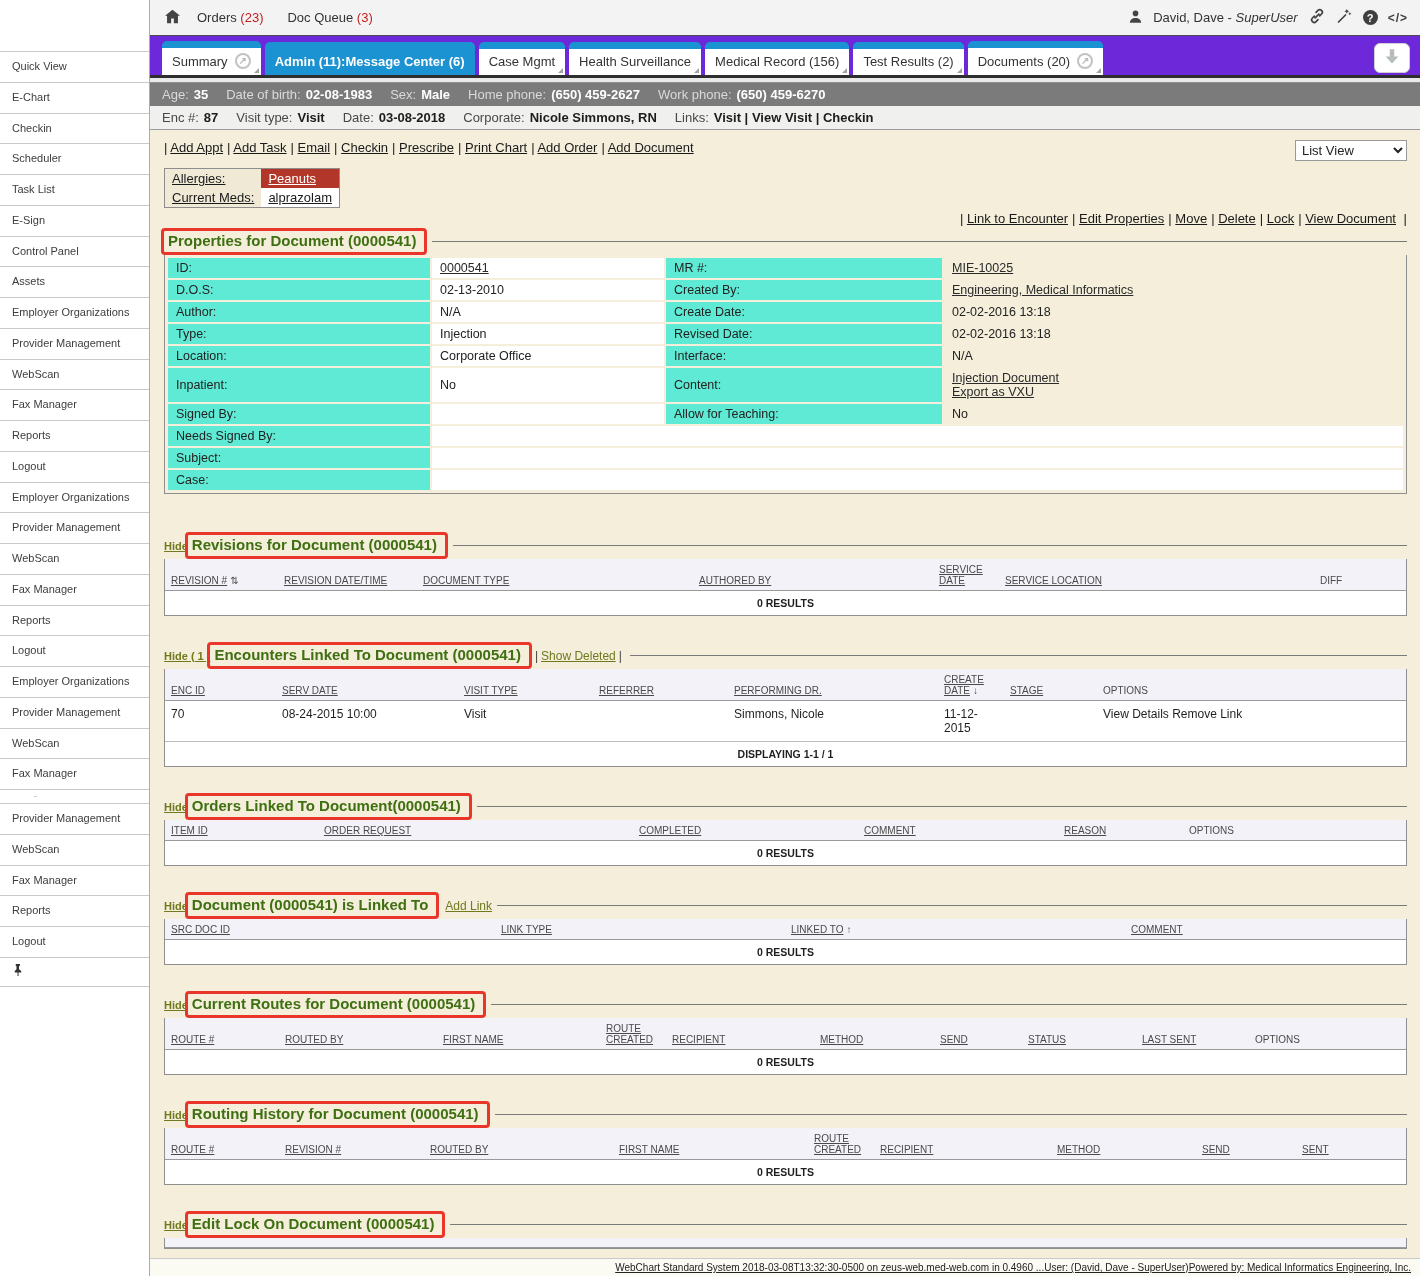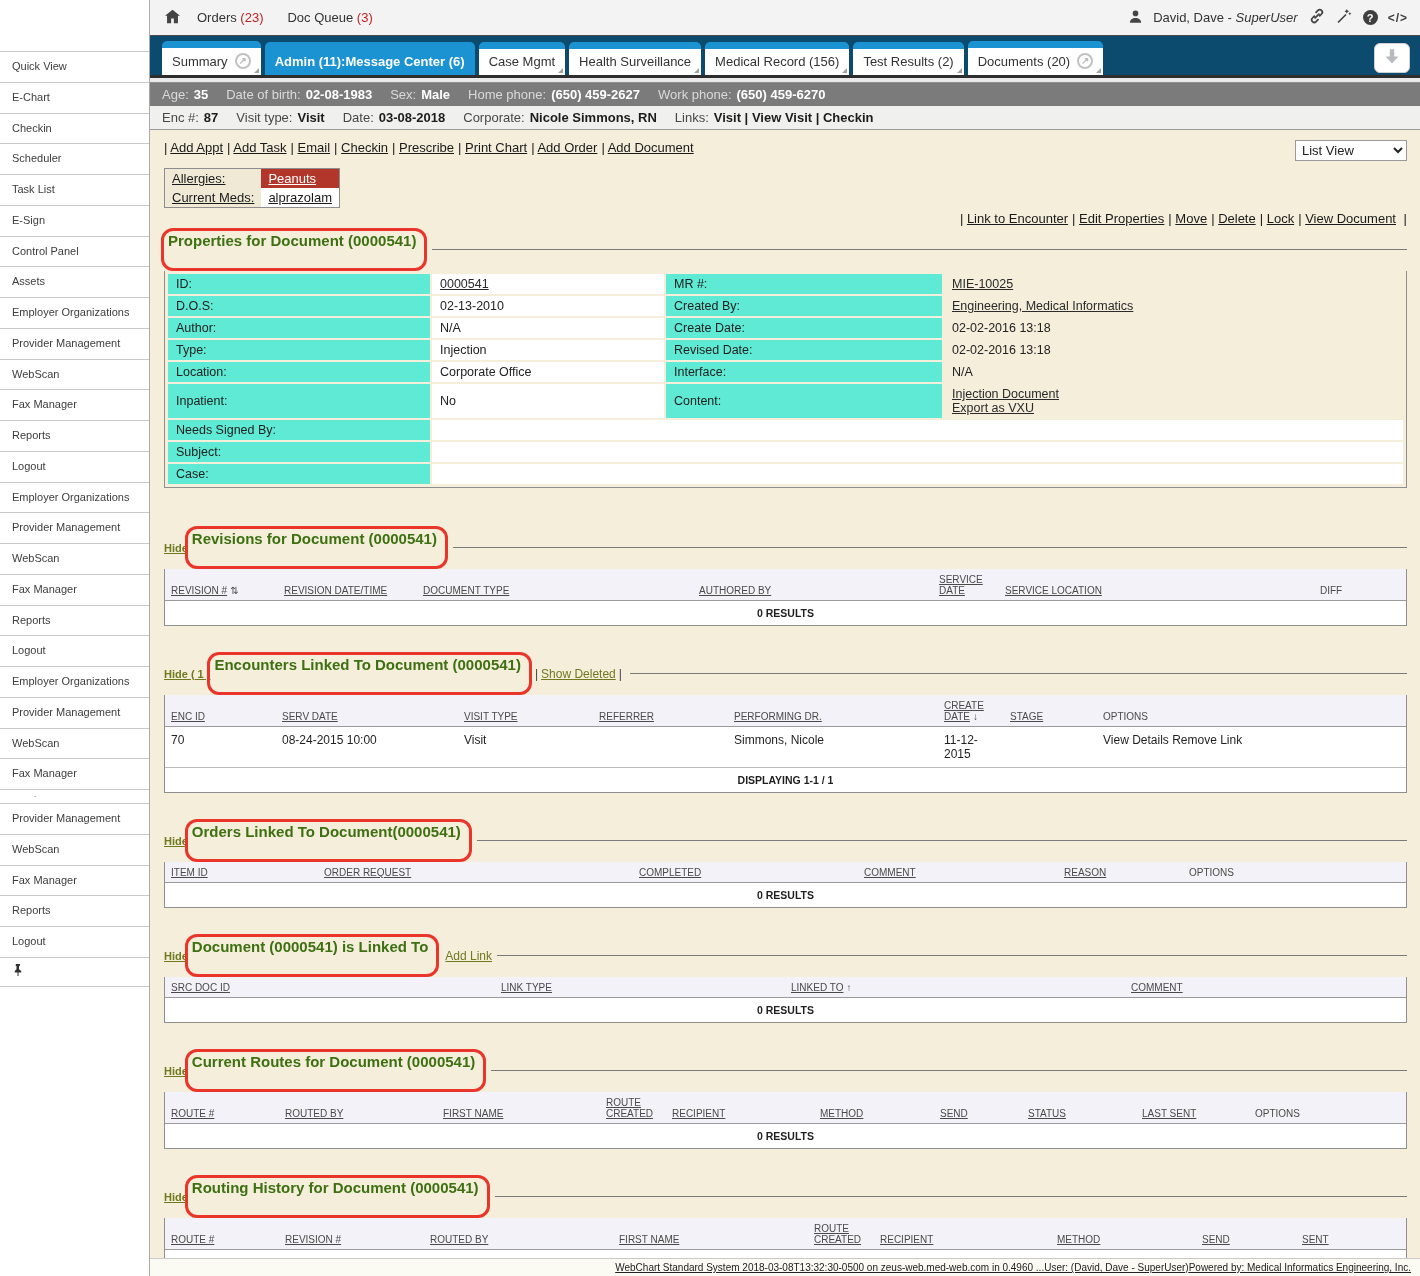--- a/index.html
+++ b/index.html
@@ -21,21 +21,21 @@
   
   .topbar { height:36px; background:#f3f3f3; border-bottom:1px solid #4c4c4c; display:flex; align-items:center; padding:0 12px 0 14px; font-size:13px; color:#333; }
   .topnav { display:flex; gap:24px; margin-left:16px; }
   .topnav .navitem { cursor:pointer; }
   .cnt { color:#c11f1f; }
   .top-right { margin-left:auto; display:flex; align-items:center; gap:10px; }
   .role { font-style:italic; }
   .qmark { width:15px; height:15px; border-radius:50%; background:#3f3f3f; color:#fff; font-size:11px; font-weight:bold; display:inline-flex; align-items:center; justify-content:center; }
   .codeic { font-weight:bold; color:#3f3f3f; font-size:12px; letter-spacing:1px; }
   
-  .tabbar { background:#0c4a6e; border-bottom:3px solid #2e2e2e; display:flex; align-items:flex-end; gap:4px; padding:5px 10px 0 12px; }
+  .tabbar { background:#6d28d9; border-bottom:3px solid #2e2e2e; display:flex; align-items:flex-end; gap:4px; padding:5px 10px 0 12px; }
   .tab { position:relative; background:#fff; border-radius:5px 5px 0 0; border-top:7px solid #1b92d2; padding:5px 10px 6px; font-size:13px; color:#333; white-space:nowrap; display:flex; align-items:center; gap:7px; cursor:pointer; }
   .tab.active { background:#1b92d2; color:#fff; font-weight:bold; }
   .tab:not(.active)::after { content:""; position:absolute; right:2px; bottom:2px; border-style:solid; border-width:0 0 5px 5px; border-color:transparent transparent #a3a3a3 transparent; }
   .circ { width:16px; height:16px; border:2px solid #c2c2c2; border-radius:50%; color:#bdbdbd; font-size:10px; font-weight:bold; display:inline-flex; align-items:center; justify-content:center; line-height:1; }
   .dl-btn { margin-left:auto; align-self:center; width:36px; height:30px; background:#fff; border:1px solid #cfcfcf; border-radius:6px; display:flex; align-items:center; justify-content:center; cursor:pointer; }
   .strip { height:4px; background:#e9e9e9; }
   
   .pbar { display:flex; align-items:center; padding:4px 12px; font-size:13px; }
   .pbar .lab { margin-right:5px; }
   .pbar .val { font-weight:bold; }
@@ -60,21 +60,21 @@
   .cb-lab a { color:#1a1a1a; text-decoration:underline; cursor:pointer; }
   .cb-al { background:#b2372a; padding:2px 10px; }
   .cb-al a { color:#fff; text-decoration:underline; cursor:pointer; }
   .cb-med a { color:#1a1a1a; text-decoration:underline; cursor:pointer; }
   .docacts { text-align:right; font-size:13px; margin:3px 0 0; }
   
   .sec { margin-top:26px; }
   .sec.first { margin-top:2px; }
   .sec-head { display:flex; align-items:center; }
   .hide { font-size:11px; color:#6f7a1f; text-decoration:underline; font-weight:bold; white-space:nowrap; cursor:pointer; }
-  .redbox { border:3px solid #ea352b; border-radius:12px; padding:1px 8px 18px 4px; margin-left:-3px; }
+  .redbox { border:3px solid #ea352b; border-radius:4px; padding:1px 8px 2px 4px; margin-left:-3px; }
   .sec-title { color:#3e7012; font-weight:bold; font-size:15px; white-space:nowrap; }
   .olive { color:#6f7a1f; text-decoration:underline; font-size:12px; cursor:pointer; }
   .pipe { color:#444; font-size:12px; margin:0 3px; }
   .hline { flex:1; border-top:1px solid #7a7a7a; margin-left:5px; }
   .sec-box { border:1px solid #8f8f8f; border-top:none; background:#fff; }
   table.grid { width:100%; border-collapse:collapse; table-layout:fixed; }
   .grid thead { background:#f2f2f8; }
   .grid thead tr { border-bottom:1px solid #9a9a9a; }
   .grid th { font-size:10px; color:#4a4a4a; font-weight:normal; text-align:left; padding:5px 6px 4px; vertical-align:bottom; }
   .grid th .u { text-decoration:underline; cursor:pointer; }
@@ -309,20 +309,26 @@
           <tr>
             <td class="p-lab">Inpatient:</td>
             <td class="p-val">No</td>
             <td class="p-lab">Content:</td>
             <td class="p-valr">
               <div><a>Injection Document</a></div>
               <div><a>Export as VXU</a></div>
             </td>
           </tr>
           <tr>
+            <td class="p-lab">Signed By:</td>
+            <td class="p-val"></td>
+            <td class="p-lab">Allow for Teaching:</td>
+            <td class="p-valr">No</td>
+          </tr>
+          <tr>
             <td class="p-lab">Needs Signed By:</td>
             <td class="p-val" colspan="3"></td>
           </tr>
           <tr>
             <td class="p-lab">Subject:</td>
             <td class="p-val" colspan="3"></td>
           </tr>
           <tr>
             <td class="p-lab">Case:</td>
             <td class="p-val" colspan="3"></td>

